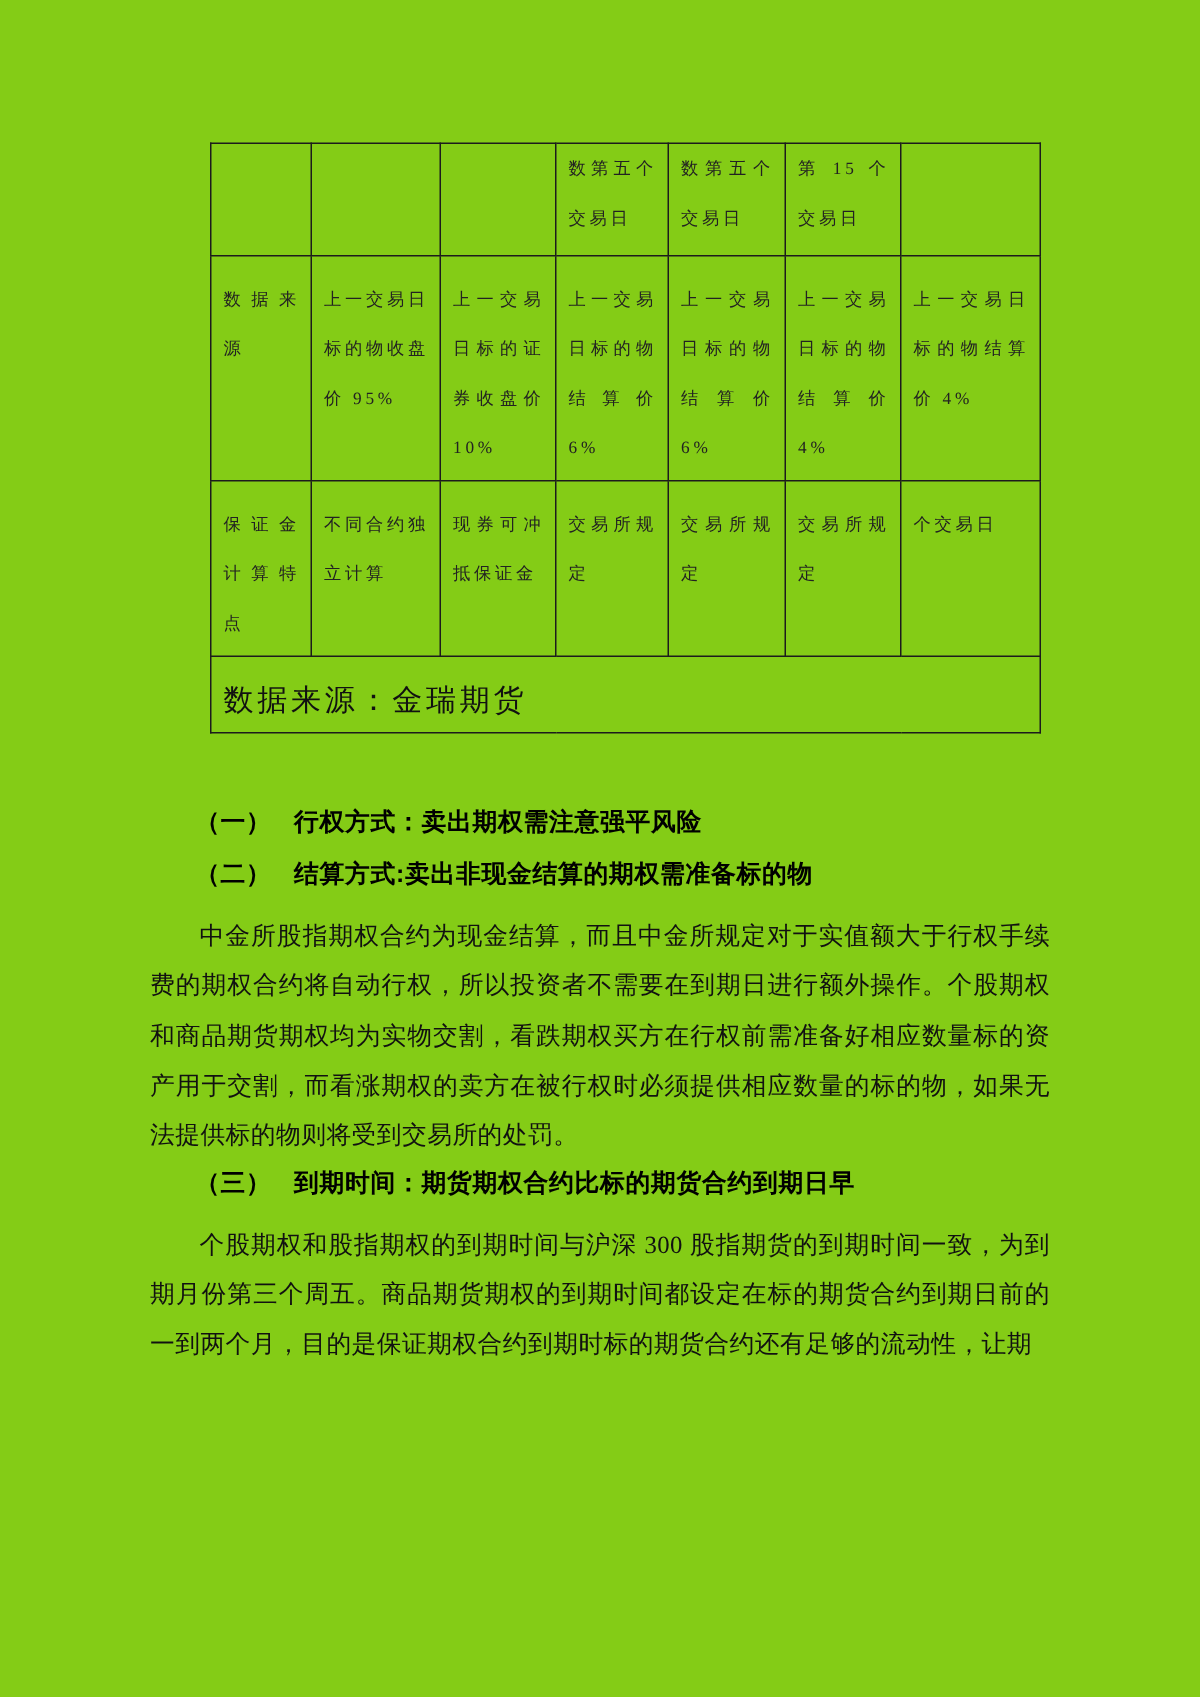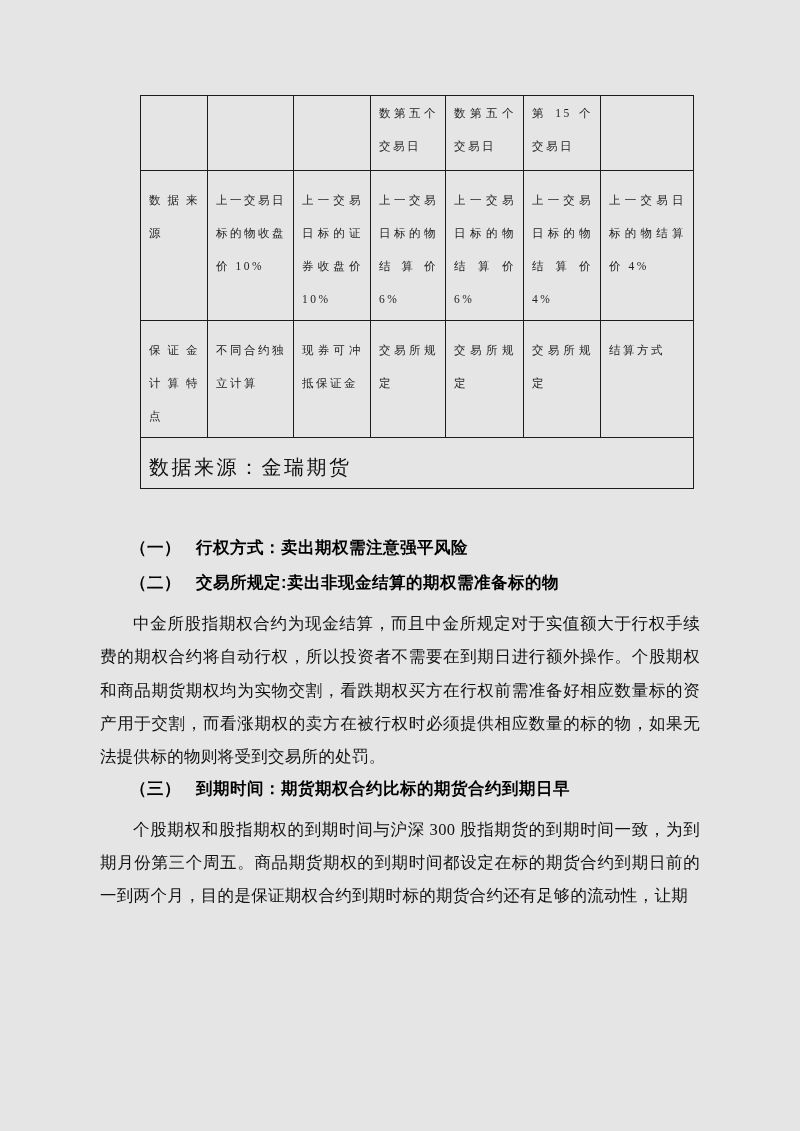--- a/index.html
+++ b/index.html
@@ -1,21 +1,21 @@
 <!DOCTYPE html>
 <html lang="zh"><head>
 <meta charset="utf-8">
 <style>
   html, body { margin: 0; padding: 0; background: #ffffff; }
   .page {
     position: relative;
     width: 800px;
     height: 1131px;
     margin: 0 auto;
-    background: #e5e5e5;
+    background: #84cc16;
     box-sizing: border-box;
     padding: 95px 100px 12px 100px;
     font-family: "Liberation Serif", serif;
     color: #1a1a1a;
     overflow: hidden;
   }
 
   
   table.cmp {
     border-collapse: collapse;
@@ -91,51 +91,51 @@
         <td></td>
         <td></td>
         <td></td>
         <td>数第五个交易日</td>
         <td>数第五个交易日</td>
         <td>第 15 个交易日</td>
         <td></td>
       </tr>
       <tr class="row-limit">
         <td>数据来源</td>
-        <td>上一交易日标的物收盘价 10%</td>
+        <td>上一交易日标的物收盘价 95%</td>
         <td>上一交易日标的证券收盘价 10%</td>
         <td>上一交易日标的物结算价 6%</td>
         <td>上一交易日标的物结算价 6%</td>
         <td>上一交易日标的物结算价 4%</td>
         <td>上一交易日标的物结算价 4%</td>
       </tr>
       <tr class="row-margin">
         <td>保证金计算特点</td>
         <td>不同合约独立计算</td>
         <td>现券可冲抵保证金</td>
         <td>交易所规定</td>
         <td>交易所规定</td>
         <td>交易所规定</td>
-        <td>结算方式</td>
+        <td>个交易日</td>
       </tr>
       <tr class="row-source">
         <td class="source-cell" colspan="7">数据来源：金瑞期货</td>
       </tr>
     </tbody>
   </table>
 
   <div class="section first">
     <h3>
       <span class="sec-num">（一）</span><span>行权方式：卖出期权需注意强平风险</span>
     </h3>
   </div>
 
   <div class="section">
     <h3>
-      <span class="sec-num">（二）</span><span>交易所规定:卖出非现金结算的期权需准备标的物</span>
+      <span class="sec-num">（二）</span><span>结算方式:卖出非现金结算的期权需准备标的物</span>
     </h3>
     <p>中金所股指期权合约为现金结算，而且中金所规定对于实值额大于行权手续费的期权合约将自动行权，所以投资者不需要在到期日进行额外操作。个股期权和商品期货期权均为实物交割，看跌期权买方在行权前需准备好相应数量标的资产用于交割，而看涨期权的卖方在被行权时必须提供相应数量的标的物，如果无法提供标的物则将受到交易所的处罚。</p>
   </div>
 
   <div class="section">
     <h3>
       <span class="sec-num">（三）</span><span>到期时间：期货期权合约比标的期货合约到期日早</span>
     </h3>
     <p>个股期权和股指期权的到期时间与沪深 300 股指期货的到期时间一致，为到期月份第三个周五。商品期货期权的到期时间都设定在标的期货合约到期日前的一到两个月，目的是保证期权合约到期时标的期货合约还有足够的流动性，让期</p>
   </div>

